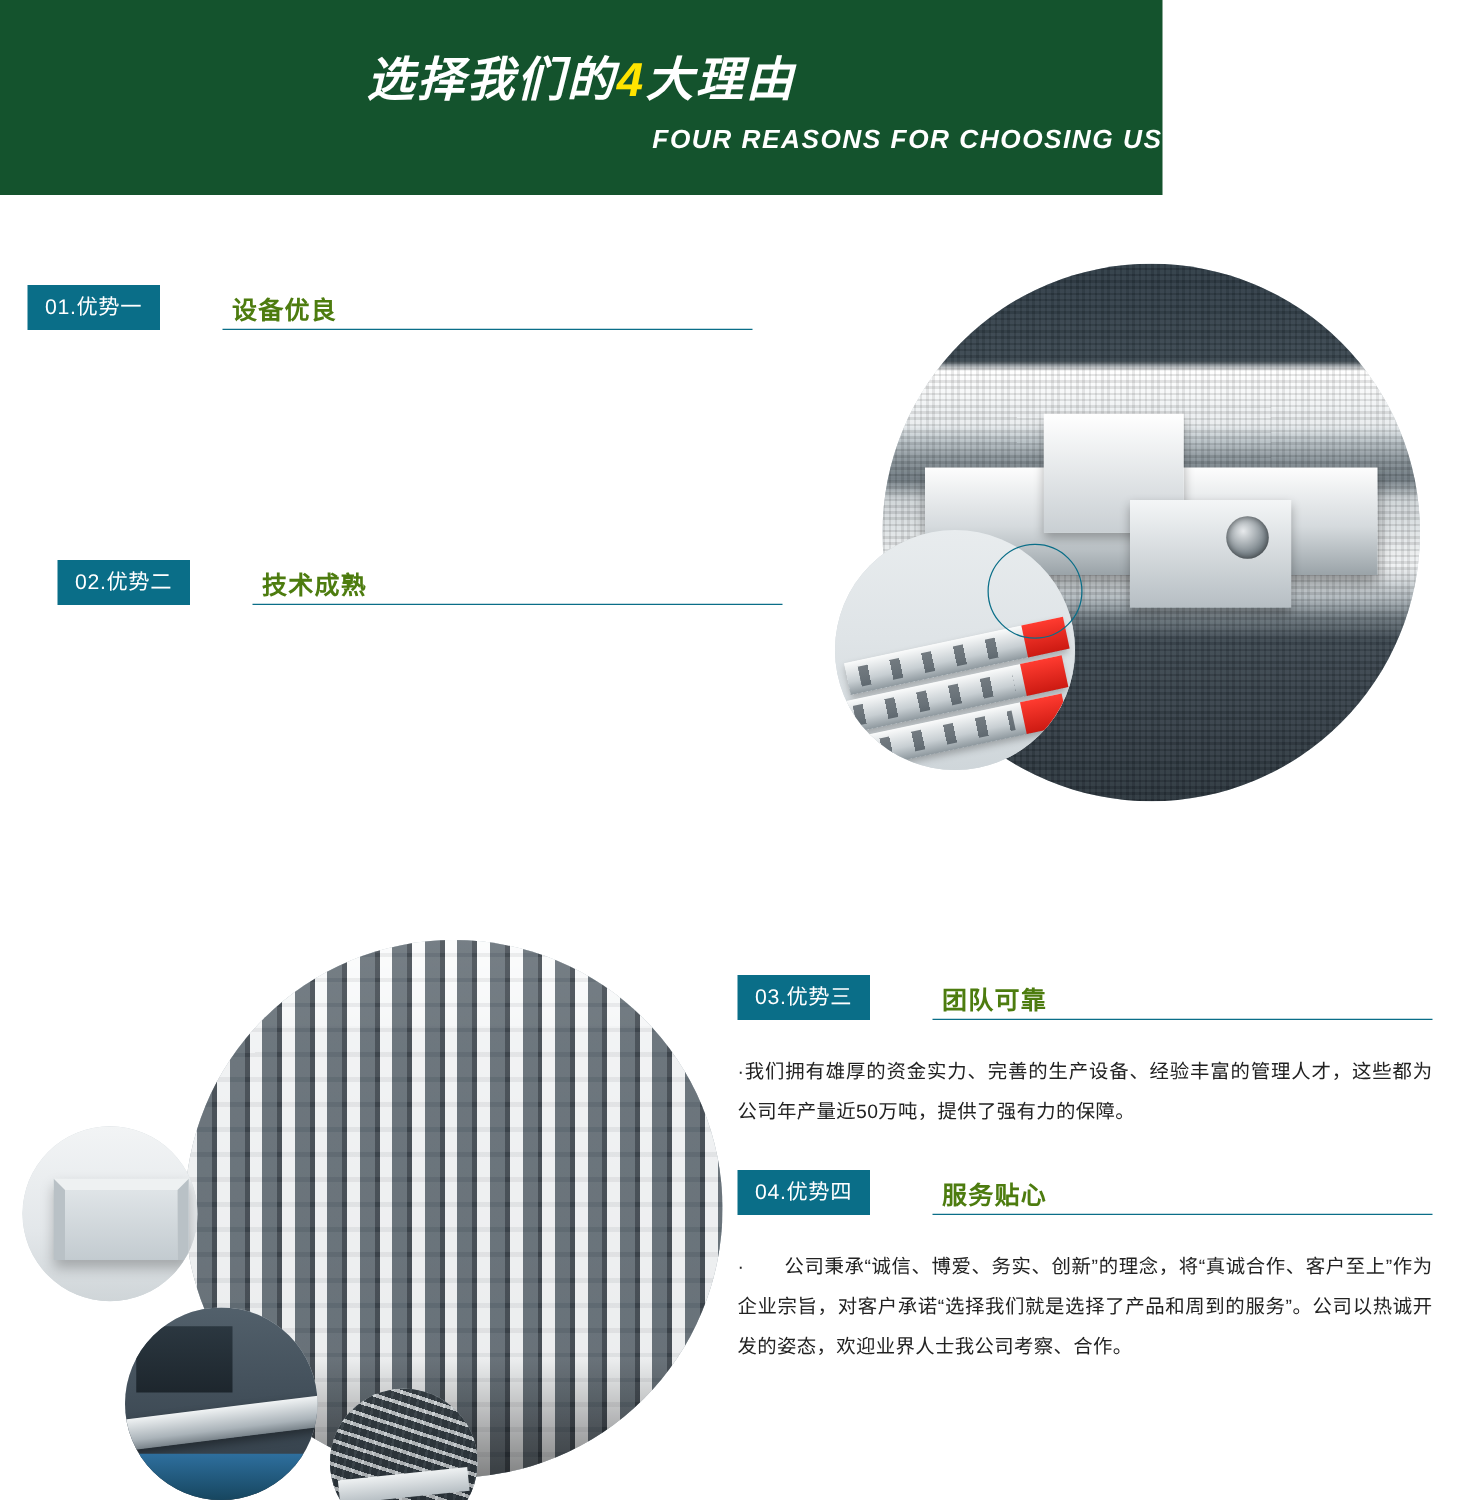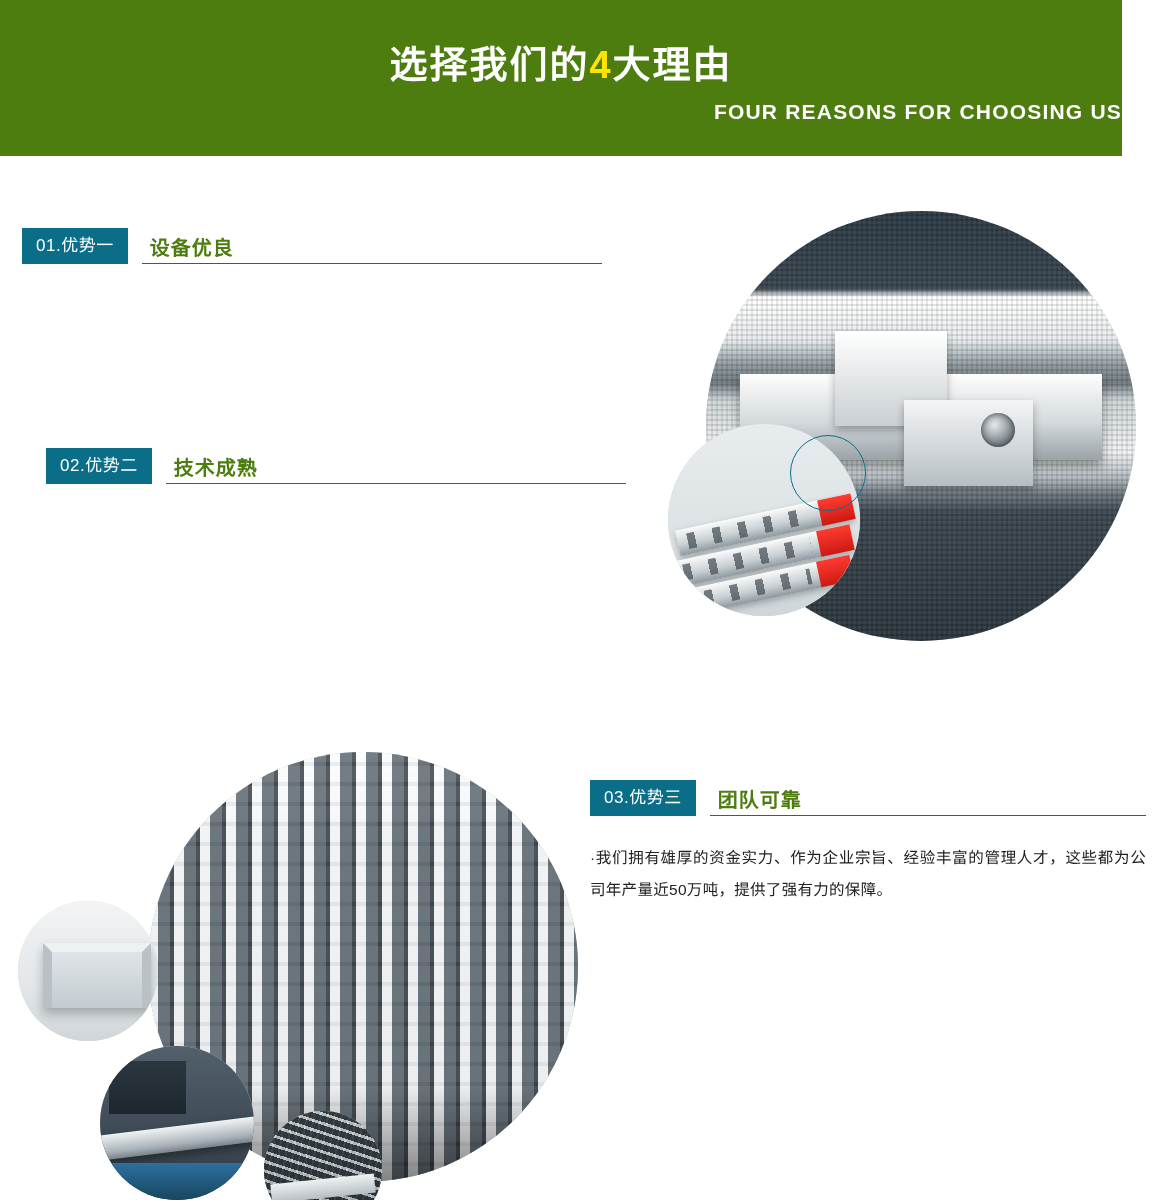--- a/index.html
+++ b/index.html
@@ -10,26 +10,27 @@
     width: 1170px;
     height: 1200px;
     background: #ffffff;
     font-family: "Liberation Sans", "DejaVu Sans", sans-serif;
     overflow: hidden;
     position: relative;
   }
 
   
   .banner {
-    width: 1122px;
+    width: 930px;
     height: 156px;
-    background: #4d7c0f;
+    background: #14532d;
     position: relative;
     text-align: center;
     box-sizing: border-box;
+    font-style: italic;
   }
   .banner-title {
     margin: 0;
     padding-top: 42px;
     font-size: 38px;
     font-weight: bold;
     letter-spacing: 2px;
     color: #ffffff;
     line-height: 46px;
   }
@@ -55,20 +56,21 @@
   }
 
   
   .feature {
     position: absolute;
   }
   .feature-head {
     display: flex;
     align-items: stretch;
     height: 36px;
+    gap: 36px;
   }
   .tag {
     background: #0a6e88;
     color: #ffffff;
     font-size: 17px;
     line-height: 36px;
     padding: 0 14px;
     white-space: nowrap;
     letter-spacing: 0.5px;
   }
@@ -386,17 +388,27 @@
   </div>
 
   <section class="feature" style="left:590px; top:580px; width:556px;margin-top:44px;">
     <div class="feature-head">
       <div class="tag">03.优势三</div>
       <div class="heading-wrap">
         <div class="heading">团队可靠</div>
         <div class="rule"></div>
       </div>
     </div>
-    <p class="feature-body">·我们拥有雄厚的资金实力、作为企业宗旨、经验丰富的管理人才，这些都为公司年产量近50万吨，提供了强有力的保障。</p>
+    <p class="feature-body">·我们拥有雄厚的资金实力、完善的生产设备、经验丰富的管理人才，这些都为公司年产量近50万吨，提供了强有力的保障。</p>
   </section>
 
+  <section class="feature" style="left:590px; top:780px; width:556px;">
+    <div class="feature-head">
+      <div class="tag">04.优势四</div>
+      <div class="heading-wrap">
+        <div class="heading">服务贴心</div>
+        <div class="rule"></div>
+      </div>
+    </div>
+    <p class="feature-body">·　　公司秉承“诚信、博爱、务实、创新”的理念，将“真诚合作、客户至上”作为企业宗旨，对客户承诺“选择我们就是选择了产品和周到的服务”。公司以热诚开发的姿态，欢迎业界人士我公司考察、合作。</p>
+  </section>
 
 </main>
 
 </body></html>

